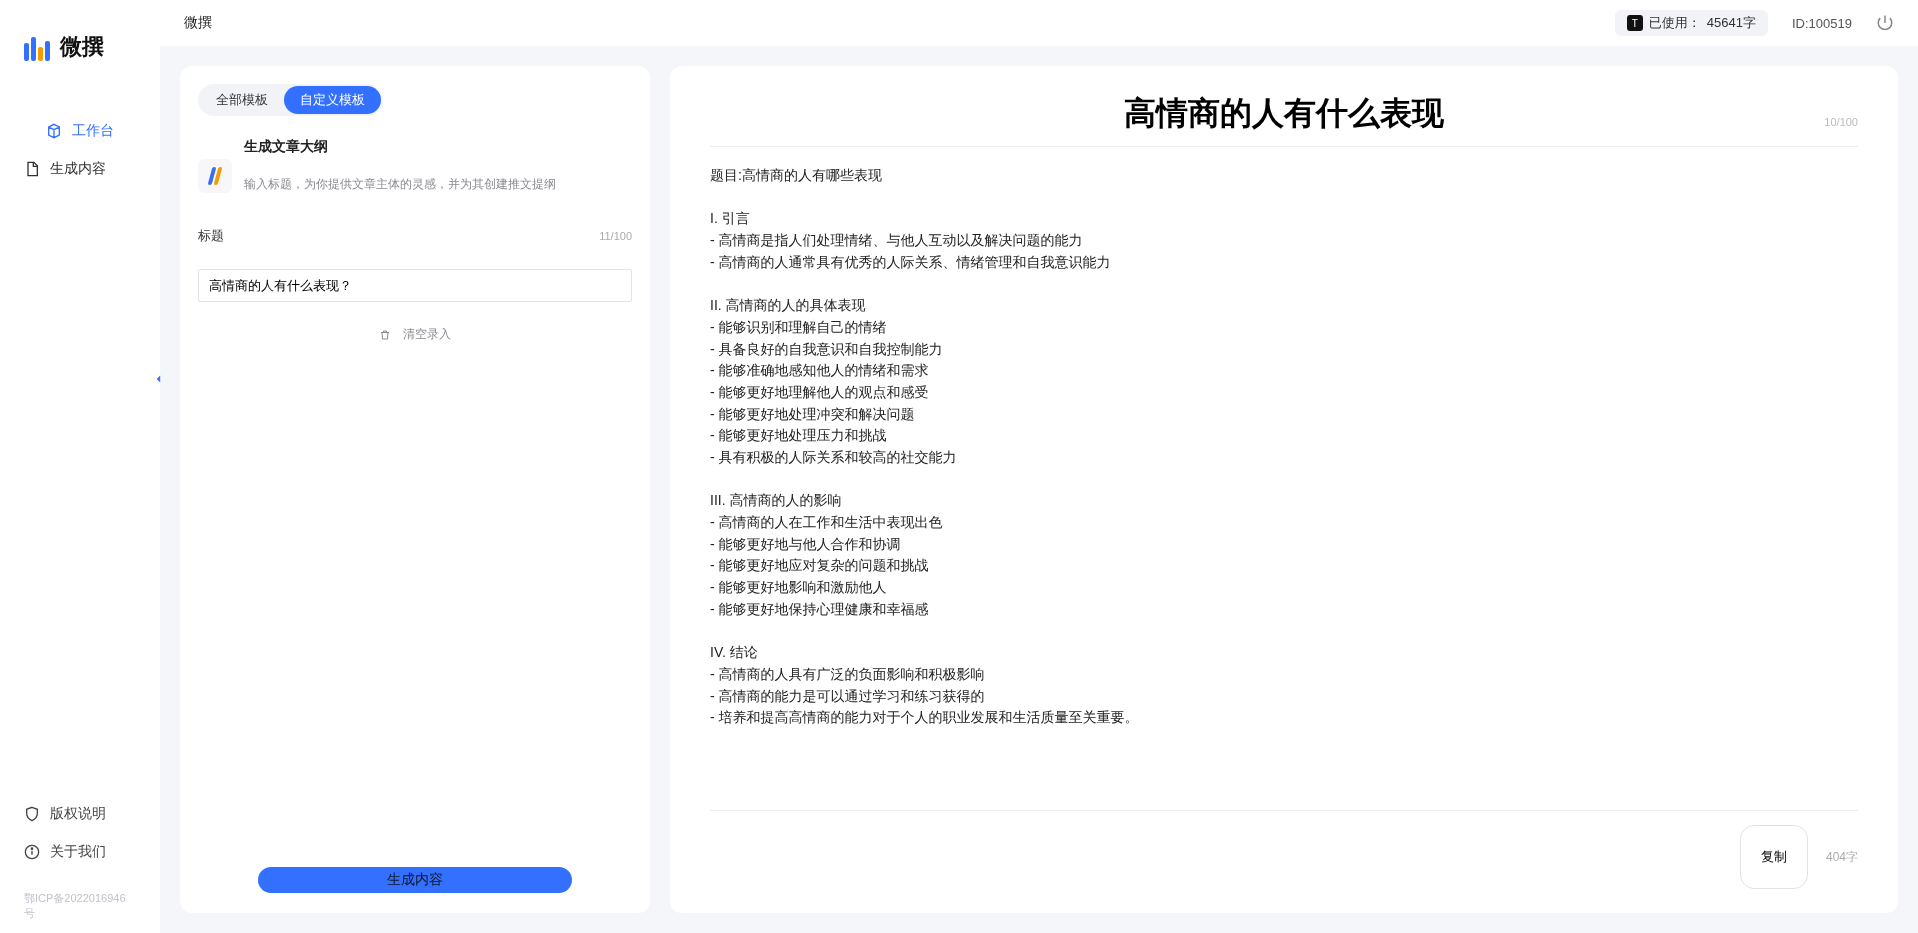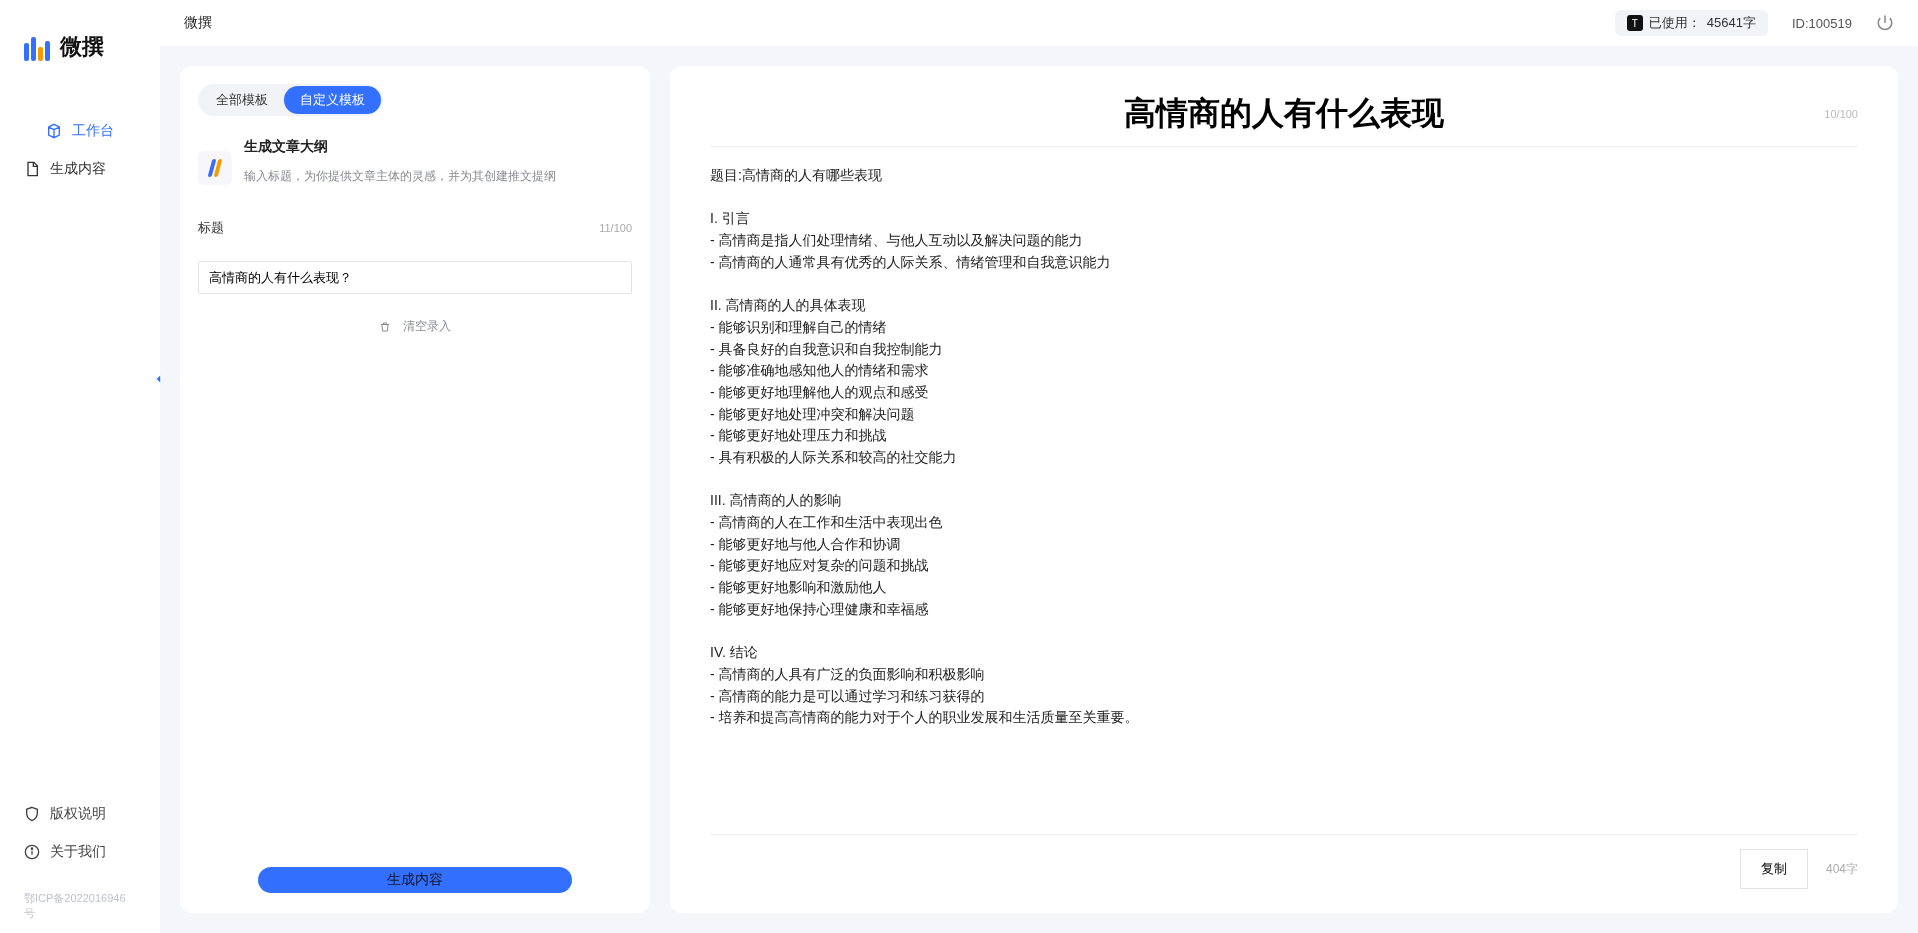--- a/index.html
+++ b/index.html
@@ -137,21 +137,21 @@
 }
 .template-icon {
   width: 34px; height: 34px; border-radius: 6px;
   background: #f7f7fa;
   display: flex; align-items: center; justify-content: center;
 }
 .template-icon span:nth-child(1){width:4px;height:18px;background:#3a6df0;border-radius:2px;transform:skewX(-15deg);}
 .template-icon span:nth-child(2){width:4px;height:18px;background:#f59b00;border-radius:2px;transform:skewX(-15deg);margin-left:2px;}
 .template-info { flex:1; }
 .template-title { font-size: 14px; font-weight: 600; color: #222; }
-.template-desc { font-size: 12px; color: #8a8b92; margin-top: 12px; }
+.template-desc { font-size: 12px; color: #8a8b92; margin-top: 20px; }
 
 .field-wrap { margin-top: 34px; }
 .field-label-row {
   display: flex; justify-content: space-between; align-items: center;
   font-size: 13px; color: #333;
 }
 .field-count { font-size: 11px; color: #aaa; }
 .field-input {
   margin-top: 24px;
   width: 100%;
@@ -192,21 +192,21 @@
   padding: 26px 40px 24px;
 }
 .right-title-row { position: relative; }
 .right-title {
   text-align: center;
   font-size: 32px;
   font-family: "Songti SC", SimSun, serif;
   font-weight: 600;
 }
 .right-title-count {
-  position: absolute; right: 0; bottom: 16px;
+  position: absolute; right: 0; bottom: 8px;
   font-size: 11px; color: #bbb;
 }
 .right-divider {
   border: none; border-top: 1px solid #eceef2;
   margin-top: 10px;
 }
 .article-body {
   margin-top: 18px;
   font-size: 14px;
   color: #222;
@@ -219,22 +219,22 @@
   border-top: 1px solid #eceef2;
   padding-top: 14px;
   display: flex;
   justify-content: flex-end;
   align-items: center;
   gap: 18px;
 }
 .copy-button {
   border: 1px solid #e2e3e8;
   background: #fff;
-  border-radius: 0;
-  padding: 10px 20px;
+  border-radius: 14px;
+  padding: 22px 20px;
   font-size: 13px;
   cursor: pointer;
 }
 .word-count { font-size: 12px; color: #aaa; }
 </style>
 </head>
 <body>
 
 <aside class="sidebar">
   <div class="logo-wrap">

